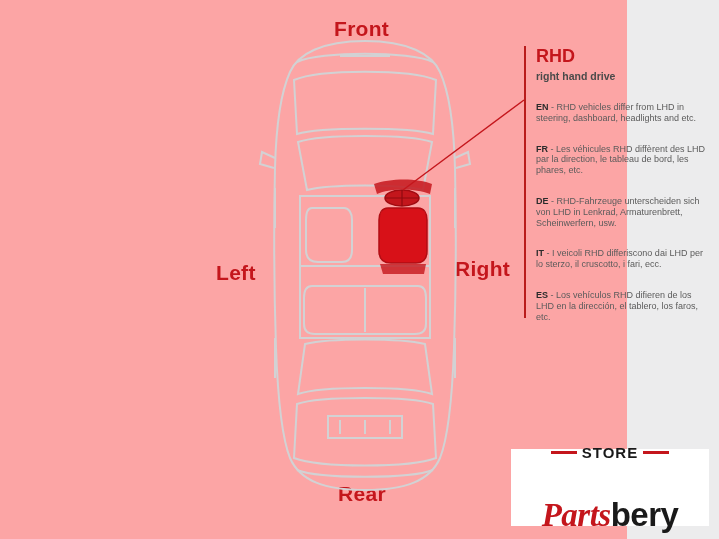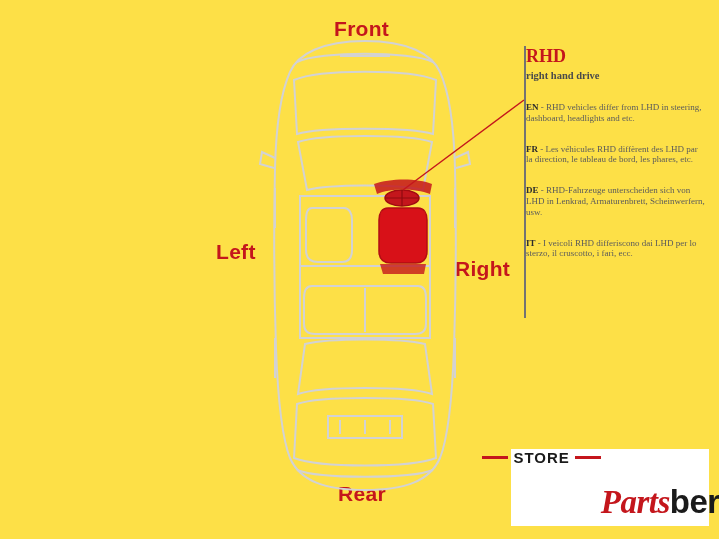--- a/index.html
+++ b/index.html
@@ -8,58 +8,58 @@
   }
   body {
     width: 719px;
     height: 539px;
     background: #ececed;
     font-family: "Liberation Sans", sans-serif;
     overflow: hidden;
   }
   #stage {
     position: relative;
-    width: 719px;
+    width: 627px;
     height: 539px;
-    background: #fde047;
+    background: #fca5a5;
   }
 
   
   .orient-label {
     position: absolute;
     color: #c4161c;
     font-weight: bold;
     font-size: 21px;
     letter-spacing: 0.3px;
     white-space: nowrap;
   }
   #label-front { left: 334px; top: 17px; }
   #label-rear  { left: 338px; top: 482px; }
-  #label-left  { left: 216px; top: 240px; }
+  #label-left  { left: 216px; top: 261px; }
   #label-right { left: 455px; top: 257px; }
 
   
   #car-diagram {
     position: absolute;
     left: 250px;
     top: 38px;
     width: 230px;
     height: 455px;
   }
 
   
   #callout-panel {
     position: absolute;
     left: 524px;
     top: 46px;
     width: 182px;
     height: 272px;
-    border-left: 2px solid #737373;
+    border-left: 2px solid #b91c1c;
+    padding-left: 10px;
     box-sizing: border-box;
-    font-family: Liberation Serif, serif;
   }
   #callout-title {
     color: #c4161c;
     font-weight: bold;
     font-size: 18px;
     line-height: 20px;
     margin: 0 0 1px 0;
   }
   #callout-subtitle {
     color: #4a4a4a;
@@ -92,22 +92,22 @@
 
   
   #logo-box {
     position: absolute;
     left: 511px;
     top: 449px;
     width: 198px;
     height: 77px;
     background: #ffffff;
     display: flex;
-    flex-direction: row;
-    align-items: flex-start;
+    flex-direction: column;
+    align-items: center;
     justify-content: center;
   }
   #logo-store-row {
     display: flex;
     align-items: center;
     gap: 5px;
     margin-bottom: 1px;
   }
   .logo-dash {
     width: 26px;
@@ -230,20 +230,23 @@
     </div>
     <div class="lang-block">
       <span class="lang-code">FR</span><span> - Les véhicules RHD diffèrent des LHD par la direction, le tableau de bord, les phares, etc.</span>
     </div>
     <div class="lang-block">
       <span class="lang-code">DE</span><span> - RHD-Fahrzeuge unterscheiden sich von LHD in Lenkrad, Armaturenbrett, Scheinwerfern, usw.</span>
     </div>
     <div class="lang-block">
       <span class="lang-code">IT</span><span> - I veicoli RHD differiscono dai LHD per lo sterzo, il cruscotto, i fari, ecc.</span>
     </div>
+    <div class="lang-block">
+      <span class="lang-code">ES</span><span> - Los vehículos RHD difieren de los LHD en la dirección, el tablero, los faros, etc.</span>
+    </div>
   </div>
 
   <div id="logo-box">
     <div id="logo-store-row">
       <span class="logo-dash"></span>
       <span id="logo-store-text">STORE</span>
       <span class="logo-dash"></span>
     </div>
     <div id="logo-main"><span>Parts</span><span class="bery">bery</span></div>
   </div>

